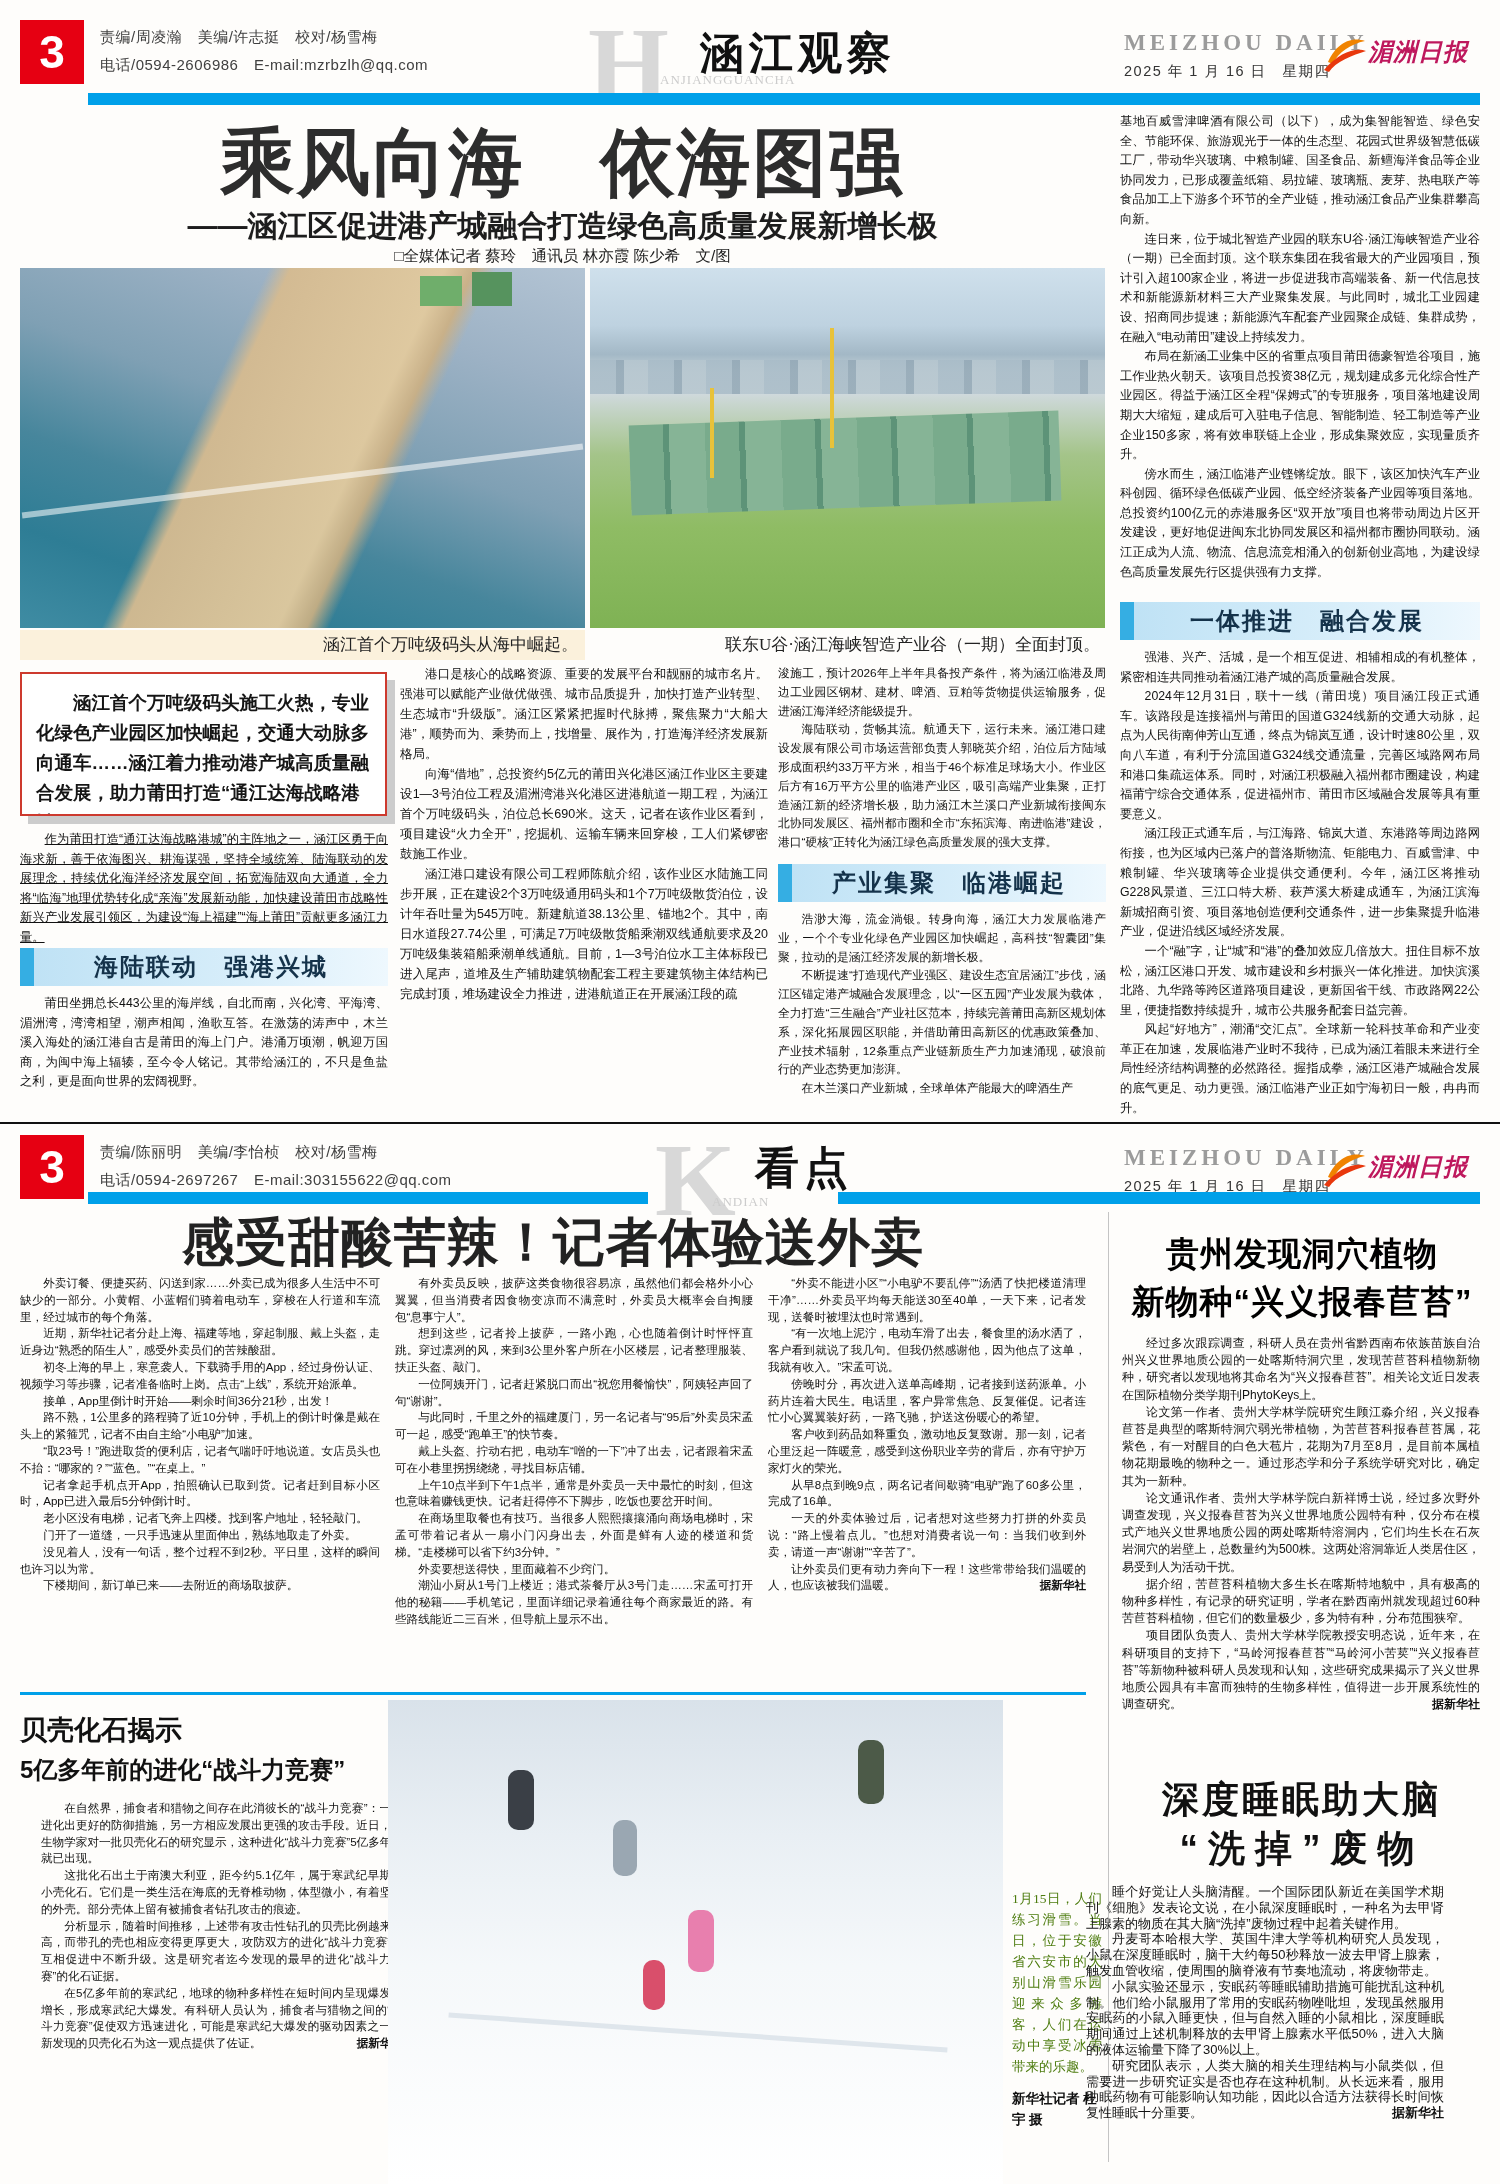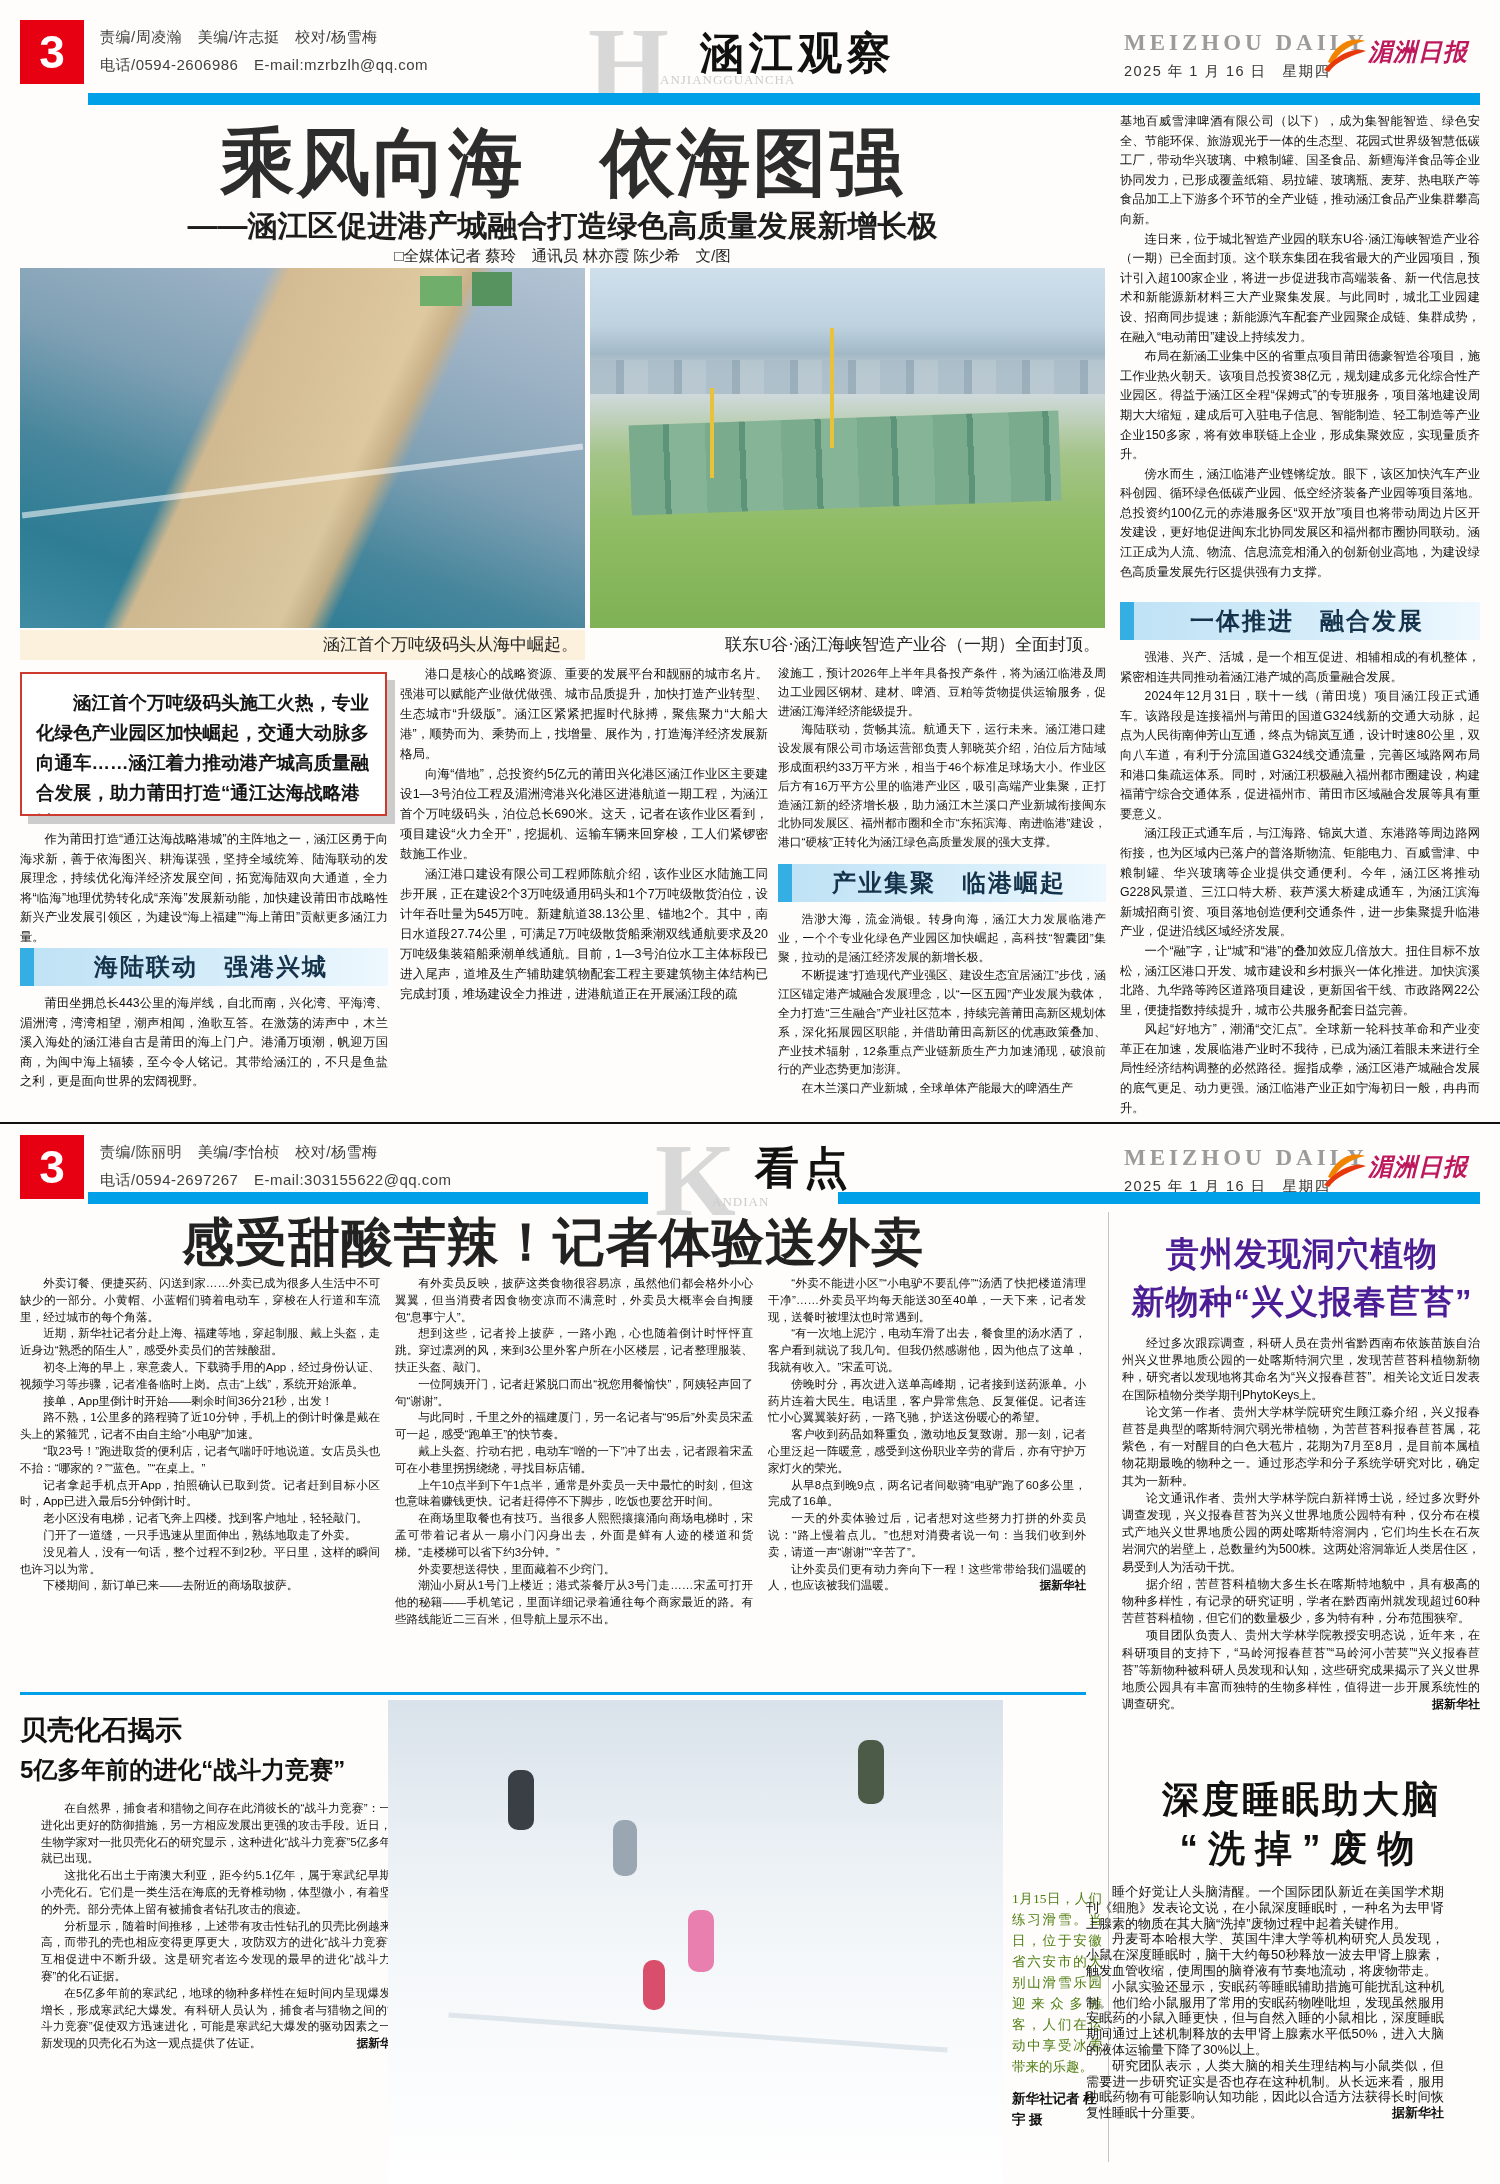--- a/index.html
+++ b/index.html
@@ -30,21 +30,21 @@
   .col{font-size:12.3px;line-height:19.6px;text-align:justify;overflow:hidden;color:#111;}
   .col p{margin:0;text-indent:2em;}
   .col p.noindent{text-indent:0;}
   .col .attr{float:right;font-weight:bold;}
   .subhead{height:38px;display:flex;align-items:center;justify-content:center;
            background:linear-gradient(to right,#bfe2f5 0%,#d8eefa 60%,#eef8fe 100%);
            border-left:14px solid #35aee3;font-size:24px;font-weight:900;letter-spacing:2px;color:#14324a;}
   .rule{background:#111;}
   .headline2{font-size:52px;font-weight:900;letter-spacing:1px;color:#222;white-space:nowrap;}
   .smallcol{font-size:11.6px;line-height:16.8px;}
-  .gz-head{font-size:33px;font-weight:900;color:#4c1d95;letter-spacing:1px;white-space:nowrap;}
+  .gz-head{font-size:33px;font-weight:900;color:#000000;letter-spacing:1px;white-space:nowrap;}
   .kicker{font-family:"Liberation Serif","DejaVu Serif",serif;font-size:27px;font-weight:600;color:#111;}
   .fossil-head{font-size:24px;font-weight:900;color:#111;white-space:nowrap;}
   .sleep-head{font-size:37px;font-weight:900;color:#111;white-space:nowrap;}
   .vrule{background:#c4c4c4;width:1px;}
   .ski-cap{font-family:"Liberation Serif","DejaVu Serif",serif;font-size:13.5px;line-height:21px;
            text-align:justify;color:#4d7c0f;}
   .ski-credit{font-family:"Liberation Serif","DejaVu Serif",serif;font-size:13.5px;line-height:21px;
               font-weight:bold;color:#111;}
 </style>
 </head>
@@ -86,21 +86,21 @@
   <div class="abs" style="left:40px;top:150px;width:430px;height:90px;background:repeating-linear-gradient(90deg,#79ab8c 0 34px,#5d9378 34px 40px,#86b496 40px 76px);transform:rotate(-2deg);"></div>
   <div class="abs" style="left:240px;top:60px;width:4px;height:120px;background:#e8c23a;"></div>
   <div class="abs" style="left:120px;top:120px;width:4px;height:90px;background:#e8c23a;"></div>
 </div>
 <div class="abs caption right" style="left:590px;top:630px;width:510px;height:30px;">联东U谷·涵江海峡智造产业谷（一期）全面封顶。</div>
 
 <div class="abs introbox" style="left:20px;top:672px;width:335px;height:112px;">
   <p>涵江首个万吨级码头施工火热，专业化绿色产业园区加快崛起，交通大动脉多向通车……涵江着力推动港产城高质量融合发展，助力莆田打造“通江达海战略港城”。</p>
 </div>
 
-<div class="abs col" style="left:20px;top:830px;width:368px;height:114px;">
+<div class="abs col" style="left:20px;top:830px;width:368px;height:114px;text-decoration:underline;">
   <p>作为莆田打造“通江达海战略港城”的主阵地之一，涵江区勇于向海求新，善于依海图兴、耕海谋强，坚持全域统筹、陆海联动的发展理念，持续优化海洋经济发展空间，拓宽海陆双向大通道，全力将“临海”地理优势转化成“亲海”发展新动能，加快建设莆田市战略性新兴产业发展引领区，为建设“海上福建”“海上莆田”贡献更多涵江力量。</p>
 </div>
 <div class="abs subhead" style="left:20px;top:948px;width:354px;">海陆联动　强港兴城</div>
 <div class="abs col" style="left:20px;top:994px;width:368px;height:130px;">
   <p>莆田坐拥总长443公里的海岸线，自北而南，兴化湾、平海湾、湄洲湾，湾湾相望，潮声相闻，渔歌互答。在激荡的涛声中，木兰溪入海处的涵江港自古是莆田的海上门户。港涌万顷潮，帆迎万国商，为闽中海上辐辏，至今令人铭记。其带给涵江的，不只是鱼盐之利，更是面向世界的宏阔视野。</p>
 </div>
 
 <div class="abs col" style="left:400px;top:664px;width:368px;height:460px;font-size:12.5px;line-height:20px;">
   <p>港口是核心的战略资源、重要的发展平台和靓丽的城市名片。强港可以赋能产业做优做强、城市品质提升，加快打造产业转型、生态城市“升级版”。涵江区紧紧把握时代脉搏，聚焦聚力“大船大港”，顺势而为、乘势而上，找增量、展作为，打造海洋经济发展新格局。</p>
   <p>向海“借地”，总投资约5亿元的莆田兴化港区涵江作业区主要建设1—3号泊位工程及湄洲湾港兴化港区进港航道一期工程，为涵江首个万吨级码头，泊位总长690米。这天，记者在该作业区看到，项目建设“火力全开”，挖掘机、运输车辆来回穿梭，工人们紧锣密鼓施工作业。</p>

